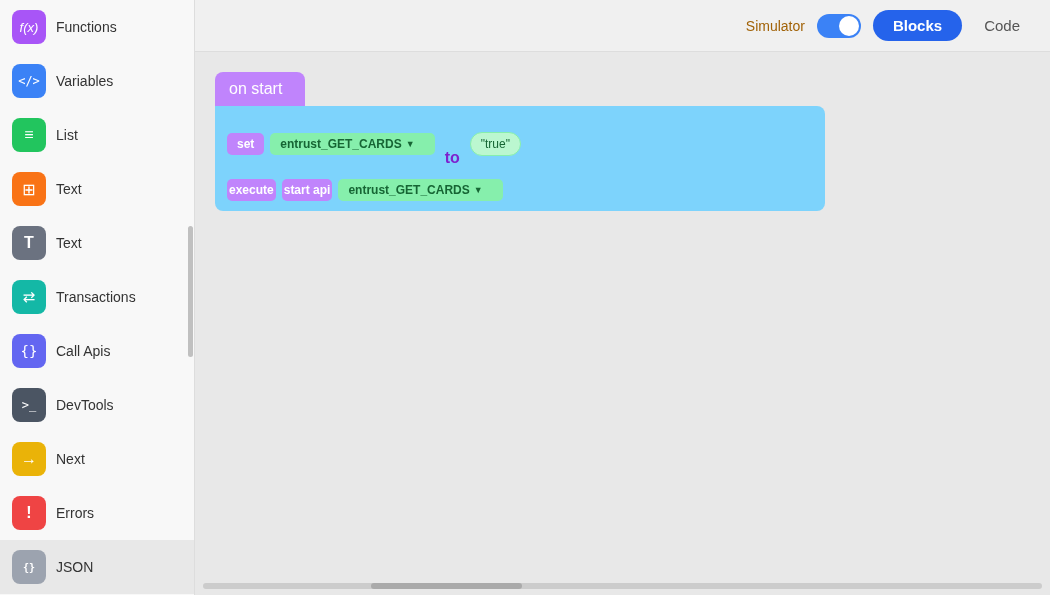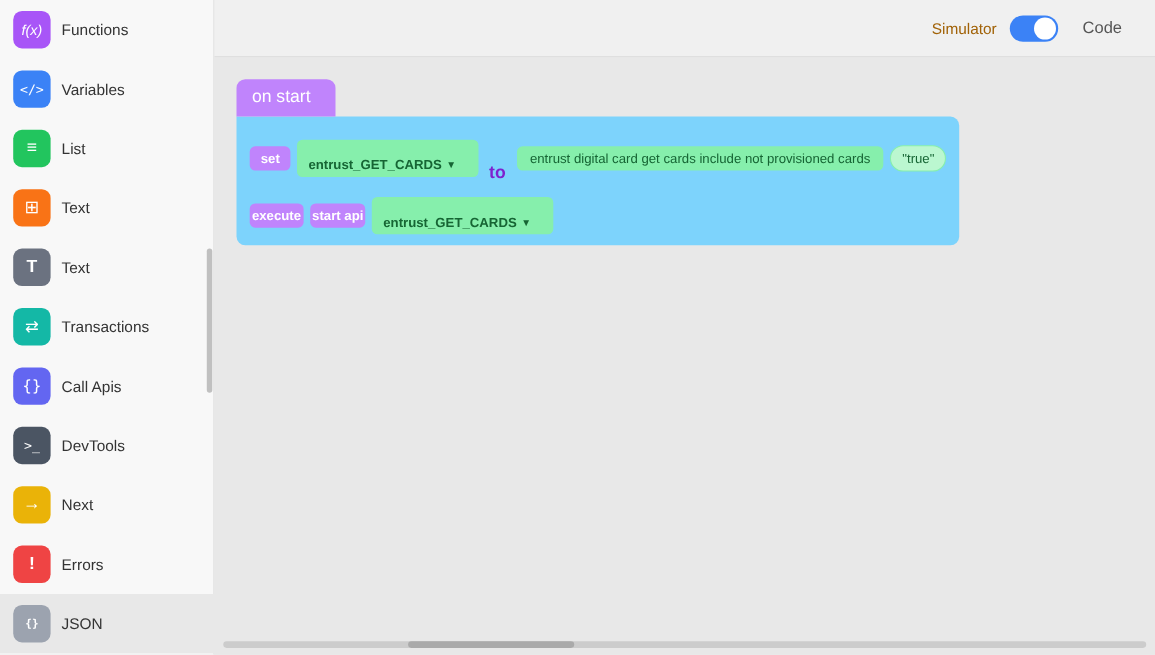--- a/index.html
+++ b/index.html
@@ -203,21 +203,21 @@
       color: white;
       padding: 4px 10px;
       border-radius: 5px;
       font-size: 12px;
       font-weight: 600;
     }
 
     .block-dropdown {
       background: #86efac;
       color: #166534;
-      padding: 16px 20px 4px 10px;
+      padding: 4px 20px 4px 10px;
       border-radius: 5px;
       font-size: 12px;
       font-weight: 600;
       position: relative;
       cursor: pointer;
       display: flex;
       align-items: center;
       gap: 4px;
     }
 
@@ -380,39 +380,39 @@
   <div class="sidebar-scrollbar">
     <div class="sidebar-scrollbar-thumb"></div>
   </div>
 </div>
 
 <div id="main">
 
   <div id="topbar">
     <span class="topbar-simulator-label">Simulator</span>
     <div class="toggle-switch"></div>
+    <button class="btn-blocks">Blocks</button>
     <button class="btn-code">Code</button>
   </div>
 
   <div id="canvas">
     <div class="block-container">
 
       
       <div class="on-start-block">on start</div>
 
       
       <div class="block-body">
 
         <div class="block-row">
           <span class="block-keyword">set</span>
           <div class="block-dropdown">
             <span>entrust_GET_CARDS</span>
           </div>
           <span class="block-to">to</span>
-          <span class="block-text-green">entrust digital card get cards include not provisioned cards</span>
           <span class="block-string">"true"</span>
         </div>
 
         <div class="block-row">
           <span class="block-execute-keyword">execute</span>
           <span class="block-execute-keyword">start api</span>
           <div class="block-dropdown">
             <span>entrust_GET_CARDS</span>
           </div>
         </div>

